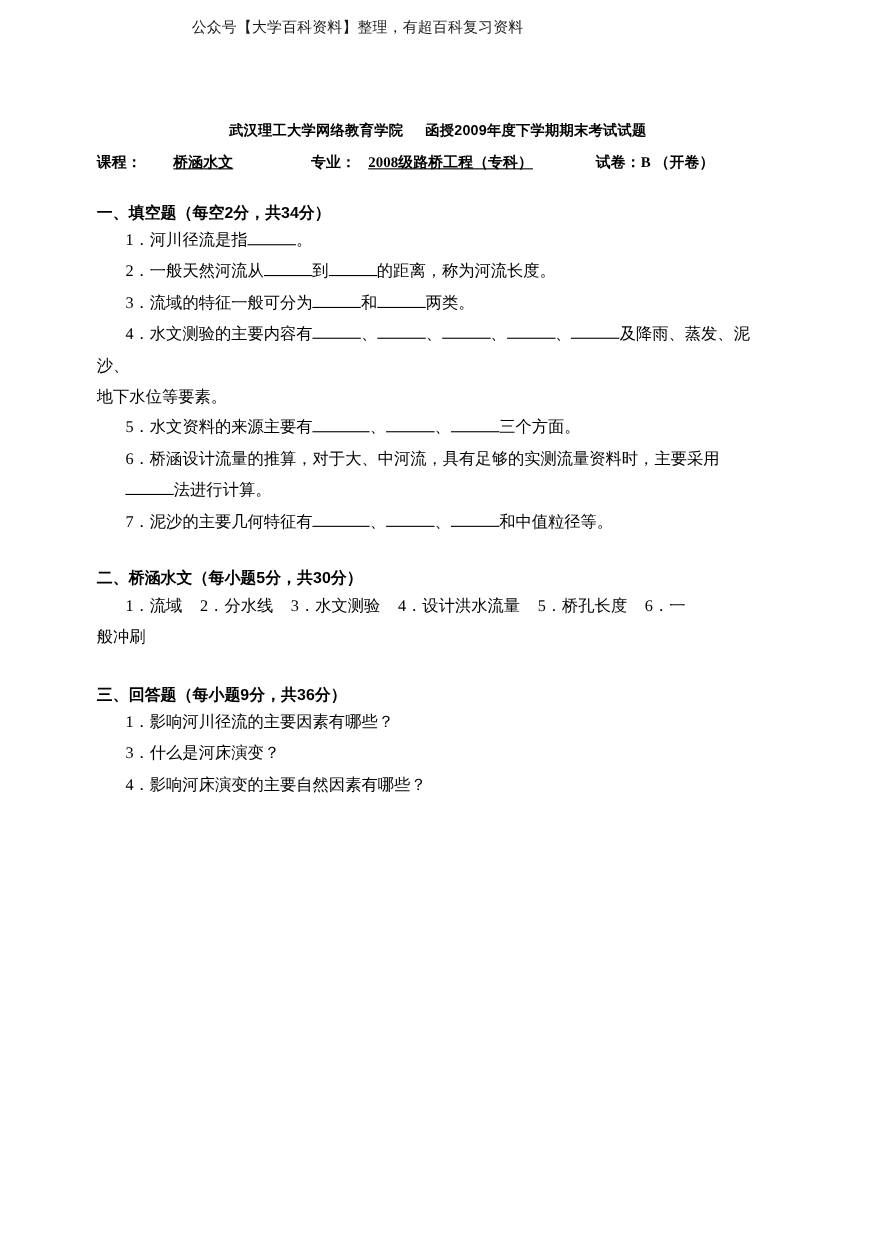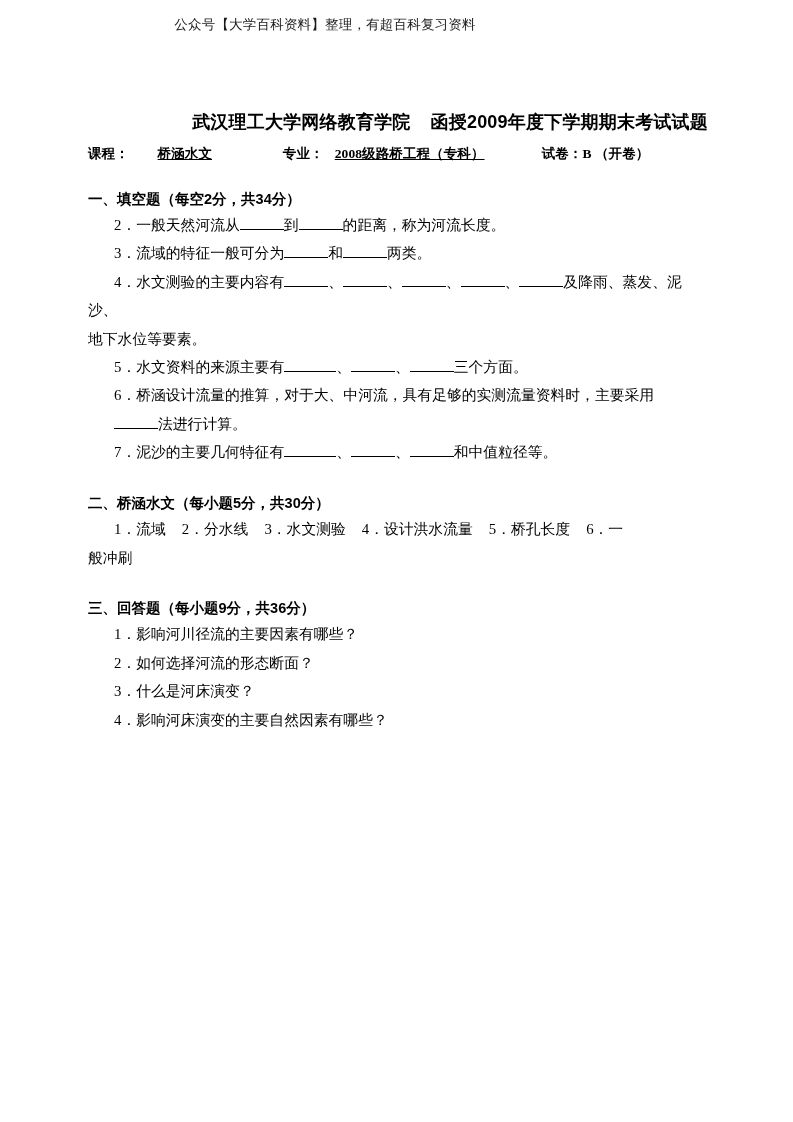--- a/index.html
+++ b/index.html
@@ -34,22 +34,22 @@
   }
   .content {
     position: absolute;
     top: 110px;
     left: 88px;
     width: 620px;
   }
   .doc-title {
     font-family: "Liberation Sans", "DejaVu Sans", sans-serif;
     font-weight: bold;
-    font-size: 18px;
-    text-align: right;
+    font-size: 13px;
+    text-align: center;
     white-space: nowrap;
     letter-spacing: 0.2px;
   }
   .title-gap {
     display: inline-block;
     width: 20px;
   }
   .meta-line {
     margin-top: 11px;
     font-family: Liberation Serif, serif;
@@ -114,20 +114,23 @@
     <div class="doc-title">
       <span>武汉理工大学网络教育学院</span><span class="title-gap"></span><span>函授2009年度下学期期末考试试题</span>
     </div>
 
     <div class="meta-line">
       <span class="lbl">课程：</span><span class="uline u-course">桥涵水文</span><span class="gap-a"></span><span class="lbl">专业：</span><span class="uline u-major">2008级路桥工程（专科）</span><span class="gap-b"></span><span>试卷：B</span>&nbsp;<span>（开卷）</span>
     </div>
 
     <div class="section-head">一、填空题（每空2分，共34分）</div>
 
+    <p class="q">
+      <span>1．</span><span>河川径流是指</span><span class="blank b-md"></span><span>。</span>
+    </p>
 
     <p class="q">
       <span>2．</span><span>一般天然河流从</span><span class="blank b-md"></span><span>到</span><span class="blank b-md"></span><span>的距离，称为河流长度。</span>
     </p>
 
     <p class="q">
       <span>3．</span><span>流域的特征一般可分为</span><span class="blank b-md"></span><span>和</span><span class="blank b-md"></span><span>两类。</span>
     </p>
 
     <p class="q">
@@ -152,19 +155,18 @@
 
     <div class="section-head">二、桥涵水文（每小题5分，共30分）</div>
     <p class="terms-line">
       <span>1．流域</span><span class="term-sp"></span><span>2．分水线</span><span class="term-sp"></span><span>3．水文测验</span><span class="term-sp"></span><span>4．设计洪水流量</span><span class="term-sp"></span><span>5．桥孔长度</span><span class="term-sp"></span><span>6．一</span>
     </p>
     <p class="terms-line" style="text-indent:0">般冲刷</p>
 
     <div class="section-head">三、回答题（每小题9分，共36分）</div>
     <div class="ans-list">
       <p class="q">1．影响河川径流的主要因素有哪些？</p>
-      <p class="q">2．如何选择河流的形态断面？</p>
       <p class="q">3．什么是河床演变？</p>
       <p class="q">4．影响河床演变的主要自然因素有哪些？</p>
     </div>
 
   </div>
 </div>
 
 </body></html>

